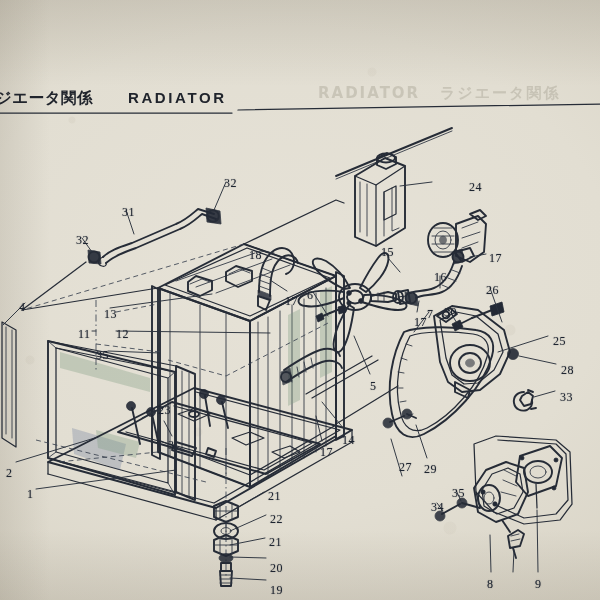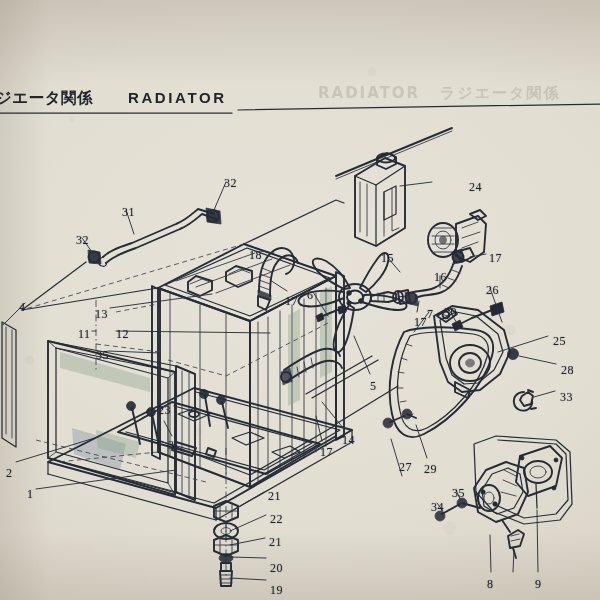--- a/index.html
+++ b/index.html
@@ -470,23 +470,23 @@
       <div class="lbl " style="left: 168px; top: 438px;">3</div>
       <div class="lbl " style="left: 19px; top: 300px;">4</div>
       <div class="lbl " style="left: 370px; top: 379px;">5</div>
       <div class="lbl " style="left: 307px; top: 288px;">6</div>
       <div class="lbl " style="left: 427px; top: 307px;">7</div>
       <div class="lbl " style="left: 487px; top: 577px;">8</div>
       <div class="lbl " style="left: 535px; top: 577px;">9</div>
       <div class="lbl" style="left: 509px; top: 577px; margin-top: 31px;">10</div>
       <div class="lbl" style="left: 78px; top: 327px;">11</div>
       <div class="lbl" style="left: 116px; top: 327px;">12</div>
-      <div class="lbl" style="left: 95px; top: 307px;">13</div>
+      <div class="lbl" style="left: 104px; top: 307px;">13</div>
       <div class="lbl" style="left: 342px; top: 433px;">14</div>
-      <div class="lbl" style="left: 381px; top: 251px;">15</div>
+      <div class="lbl" style="left: 381px; top: 245px;">15</div>
       <div class="lbl" style="left: 434px; top: 270px;">16</div>
       <div class="lbl" style="left: 285px; top: 294px;">17</div>
       <div class="lbl" style="left: 249px; top: 248px;">18</div>
       <div class="lbl" style="left: 270px; top: 583px; text-align: right;">19</div>
       <div class="lbl" style="left: 270px; top: 561px;">20</div>
       <div class="lbl" style="left: 268px; top: 489px;">21</div>
       <div class="lbl" style="left: 270px; top: 512px;">22</div>
       <div class="lbl" style="left: 158px; top: 403px;">23</div>
       <div class="lbl" style="left: 437px; top: 180px; margin-left: 32px;">24</div>
       <div class="lbl" style="left: 553px; top: 334px;">25</div>

